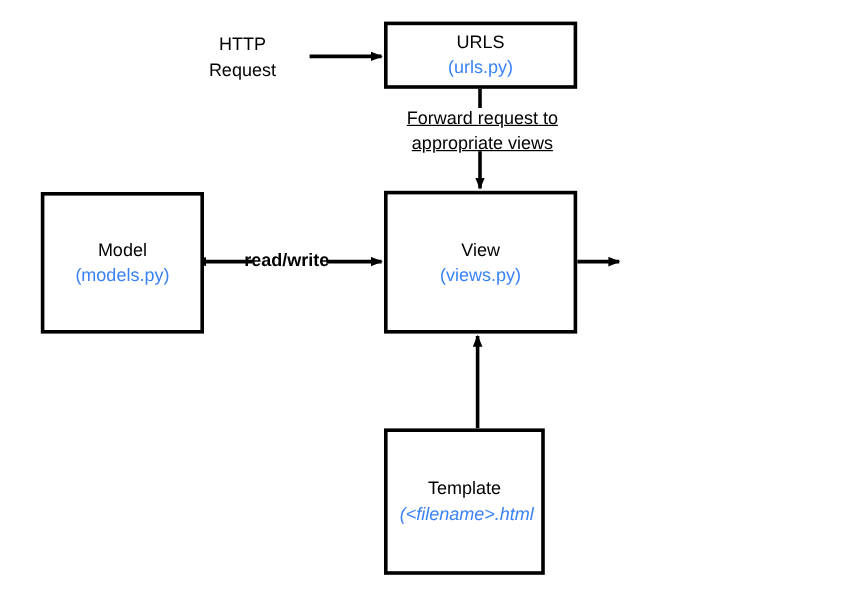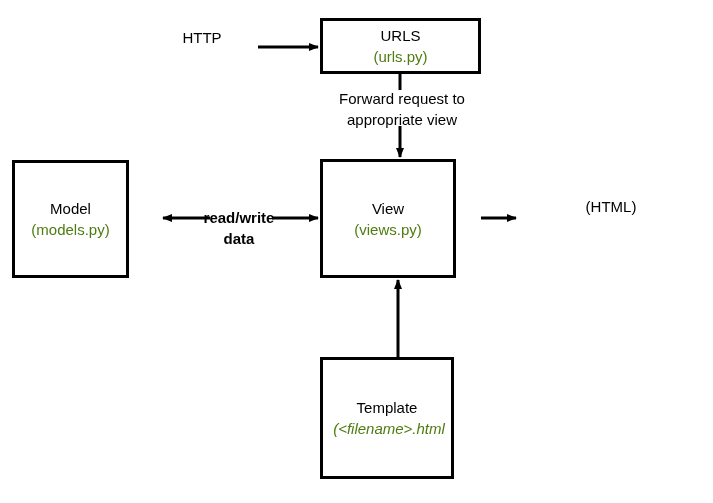--- a/index.html
+++ b/index.html
@@ -34,21 +34,21 @@
     text-align: center;
   }
   .node-label {
     font-size: 15px;
     color: #000000;
     line-height: 21px;
     white-space: nowrap;
   }
   .node-sub {
     font-size: 15px;
-    color: #4d7c0f;
+    color: #3b82f6;
     line-height: 21px;
     white-space: nowrap;
   }
   .edge-label {
     position: absolute;
     font-size: 15px;
     color: #000000;
     line-height: 21px;
     text-align: center;
     white-space: nowrap;
@@ -56,29 +56,29 @@
   .free-label {
     position: absolute;
     font-size: 15px;
     color: #000000;
     line-height: 21px;
     text-align: center;
     white-space: nowrap;
   }
   
   #node-urls     { left: 320px; top: 18px;  width: 161px; height: 56px; }
-  #node-model    { left: 12px;  top: 160px; width: 117px; height: 118px; }
-  #node-view     { left: 320px; top: 159px; width: 136px; height: 119px; }
+  #node-model    { left: 34px;  top: 160px; width: 136px; height: 118px; }
+  #node-view     { left: 320px; top: 159px; width: 161px; height: 119px; }
   #node-template { left: 320px; top: 357px; width: 134px; height: 122px; }
   
   #node-template .node-sub { transform: translateX(2px); font-style: italic; }
 
   
   #label-http-request  { left: 150px; top: 27px;  width: 104px; text-align: center; }
-  #label-forward       { left: 318px; top: 88px;  width: 168px; }
+  #label-forward       { left: 318px; top: 88px;  width: 168px; text-decoration: underline; }
   #label-readwrite     { left: 192px; top: 207px; width: 94px; font-weight: bold; }
   #label-http-response { left: 521px; top: 196px; width: 180px; }
 </style>
 </head>
 <body>
 
 <div id="diagram-canvas">
 
   <svg id="diagram-svg" viewBox="0 0 713 503" xmlns="http://www.w3.org/2000/svg">
     <defs>
@@ -125,29 +125,28 @@
     <div class="node-sub">(views.py)</div>
   </div>
 
   <div class="node-box" id="node-template">
     <div class="node-label">Template</div>
     <div class="node-sub">(&lt;filename&gt;.html</div>
   </div>
 
   <div class="free-label" id="label-http-request">
     <div>HTTP</div>
+    <div>Request</div>
   </div>
 
   <div class="edge-label" id="label-forward">
     <div>Forward request to</div>
-    <div>appropriate view</div>
+    <div>appropriate views</div>
   </div>
 
   <div class="edge-label" id="label-readwrite">
     <div>read/write</div>
-    <div>data</div>
   </div>
 
   <div class="free-label" id="label-http-response">
-    <div>(HTML)</div>
   </div>
 
 </div>
 
 </body></html>

